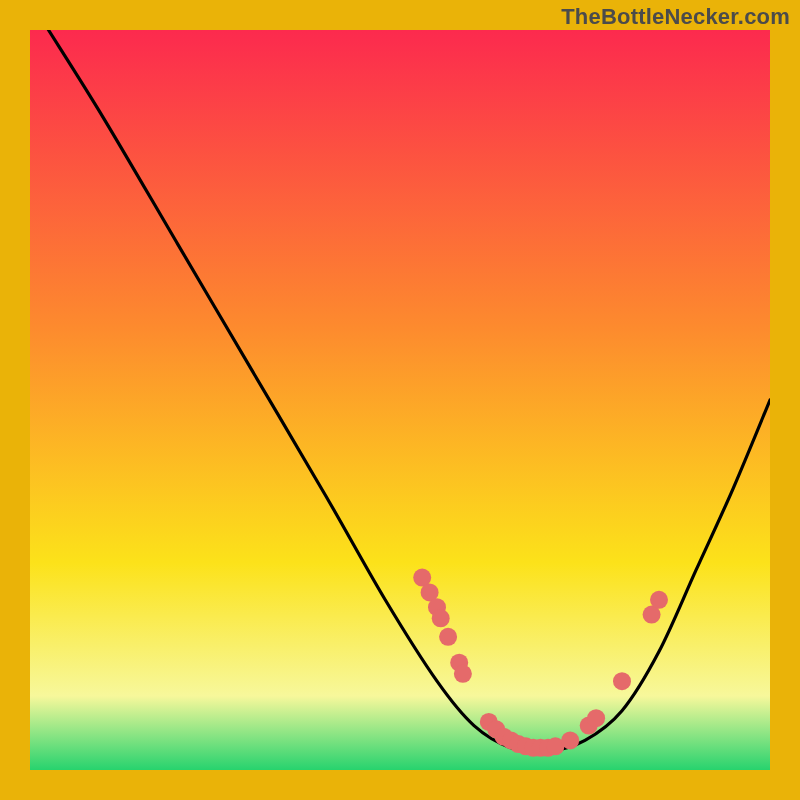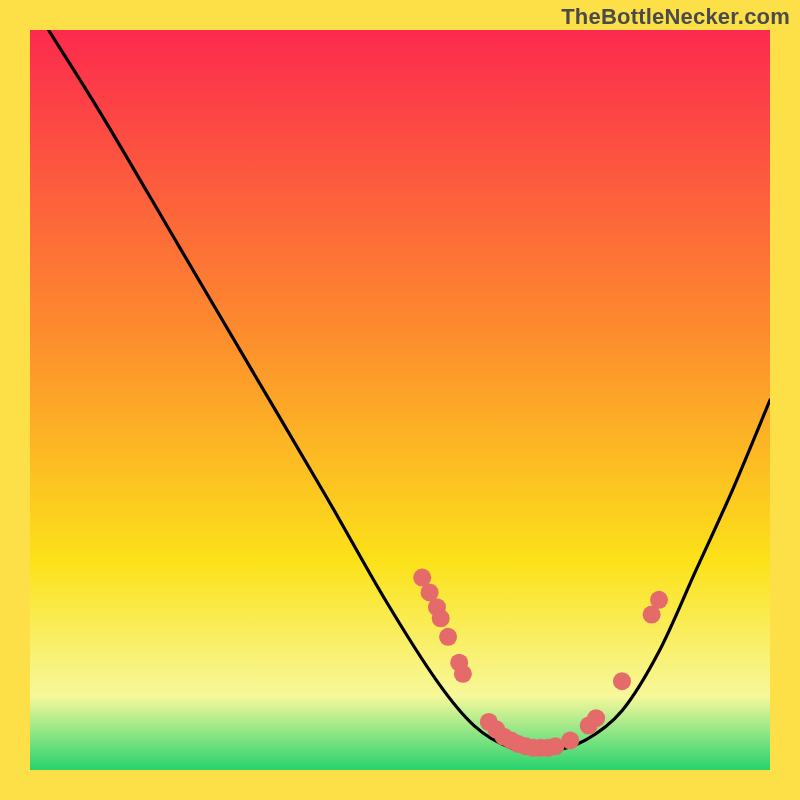--- a/index.html
+++ b/index.html
@@ -8,21 +8,21 @@
     width: 800px;
     height: 800px;
     background: #000;
     font-family: Arial, Helvetica, sans-serif;
     overflow: hidden;
   }
   .wrap {
     position: relative;
     width: 800px;
     height: 800px;
-    background: #fde047;
+    background: #eab308;
   }
   .watermark {
     position: absolute;
     top: 4px;
     right: 10px;
     color: #4b4b4b;
     font-size: 22px;
     font-weight: 600;
     letter-spacing: 0.2px;
     user-select: none;

